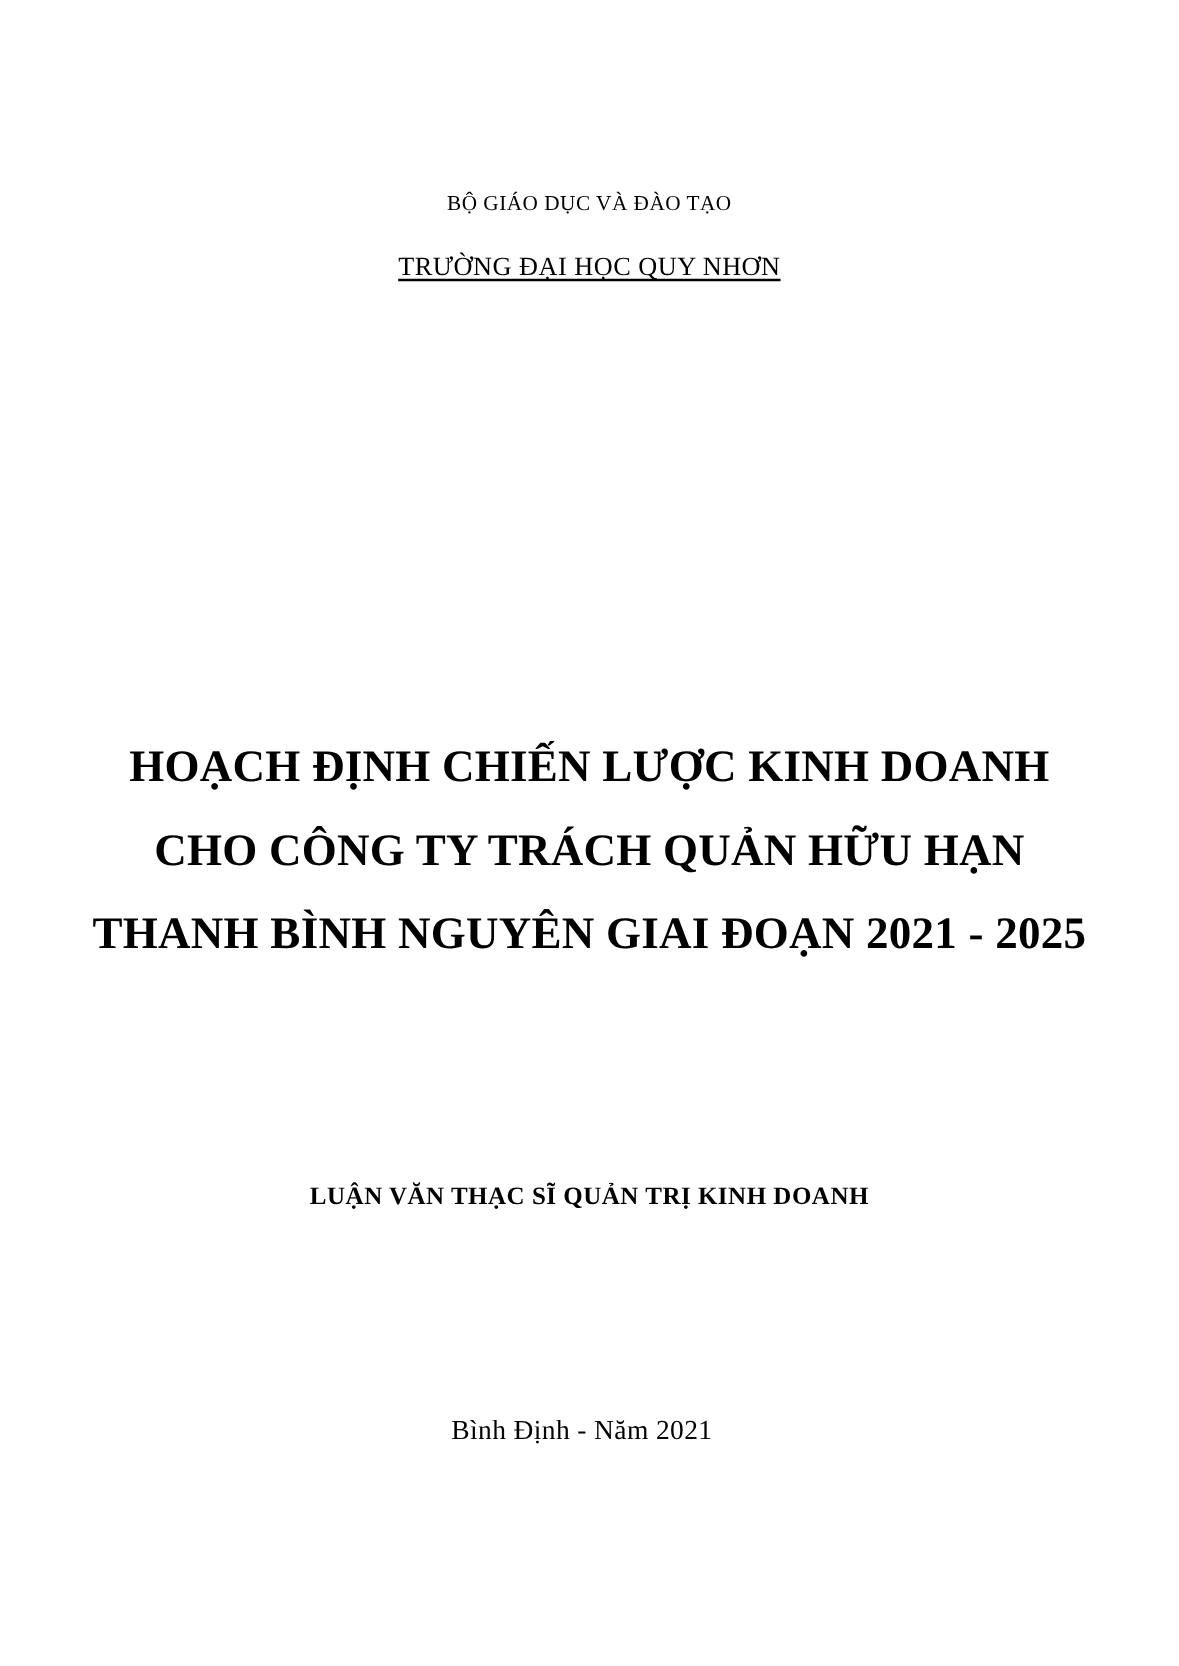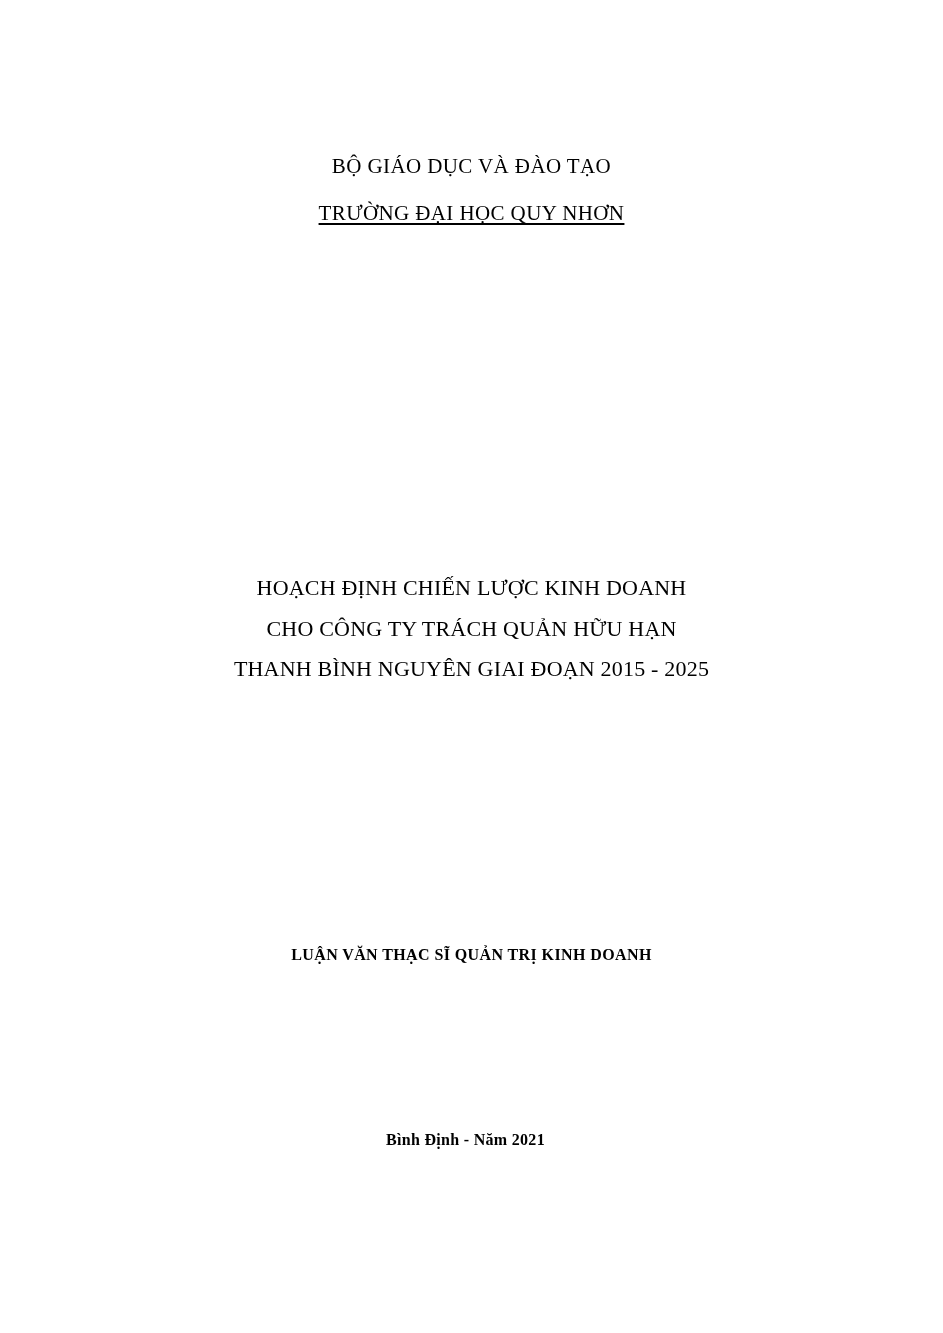--- a/index.html
+++ b/index.html
@@ -22,21 +22,21 @@
     padding: 0;
   }
   .center {
     text-align: center;
   }
   .ministry {
     position: absolute;
     top: 152px;
     left: 0;
     right: 0;
-    font-size: 21px;
+    font-size: 17px;
     letter-spacing: 0.4px;
     line-height: 1.35;
   }
   .university {
     position: absolute;
     top: 199px;
     left: 0;
     right: 0;
     font-size: 21px;
     letter-spacing: 0.4px;
@@ -50,69 +50,69 @@
     position: absolute;
     top: 385px;
     left: 0;
     right: 0;
     font-size: 23px;
     font-weight: bold;
     letter-spacing: 0.8px;
   }
   .title {
     position: absolute;
-    top: 568px;
+    top: 580px;
     left: 0;
     right: 0;
-    font-size: 22px;
-    font-weight: normal;
+    font-size: 36px;
+    font-weight: bold;
     line-height: 1.85;
     letter-spacing: 0.2px;
   }
   .title .line {
     display: block;
     white-space: nowrap;
   }
   .degree {
     position: absolute;
     top: 946px;
     left: 0;
     right: 0;
-    font-size: 16px;
+    font-size: 20px;
     font-weight: bold;
     letter-spacing: 0.4px;
   }
   .place-year {
     position: absolute;
     top: 1131px;
     left: 0;
     right: 12px;
-    font-size: 16px;
-    font-weight: bold;
+    font-size: 22px;
+    font-weight: normal;
     letter-spacing: 0.3px;
   }
 </style>
 </head>
 <body>
 
 <div class="page">
 
   <div class="ministry center">
     <span>BỘ GIÁO DỤC VÀ ĐÀO TẠO</span>
   </div>
 
   <div class="university center">
     <span class="underline">TRƯỜNG ĐẠI HỌC QUY NHƠN</span>
   </div>
 
 
   <div class="title center">
     <span class="line">HOẠCH ĐỊNH CHIẾN LƯỢC KINH DOANH</span>
     <span class="line">CHO CÔNG TY TRÁCH QUẢN HỮU HẠN</span>
-    <span class="line">THANH BÌNH NGUYÊN GIAI ĐOẠN 2015 - 2025</span>
+    <span class="line">THANH BÌNH NGUYÊN GIAI ĐOẠN 2021 - 2025</span>
   </div>
 
   <div class="degree center">
     <span>LUẬN VĂN THẠC SĨ QUẢN TRỊ KINH DOANH</span>
   </div>
 
   <div class="place-year center">
     <span>Bình Định - Năm 2021</span>
   </div>
 

